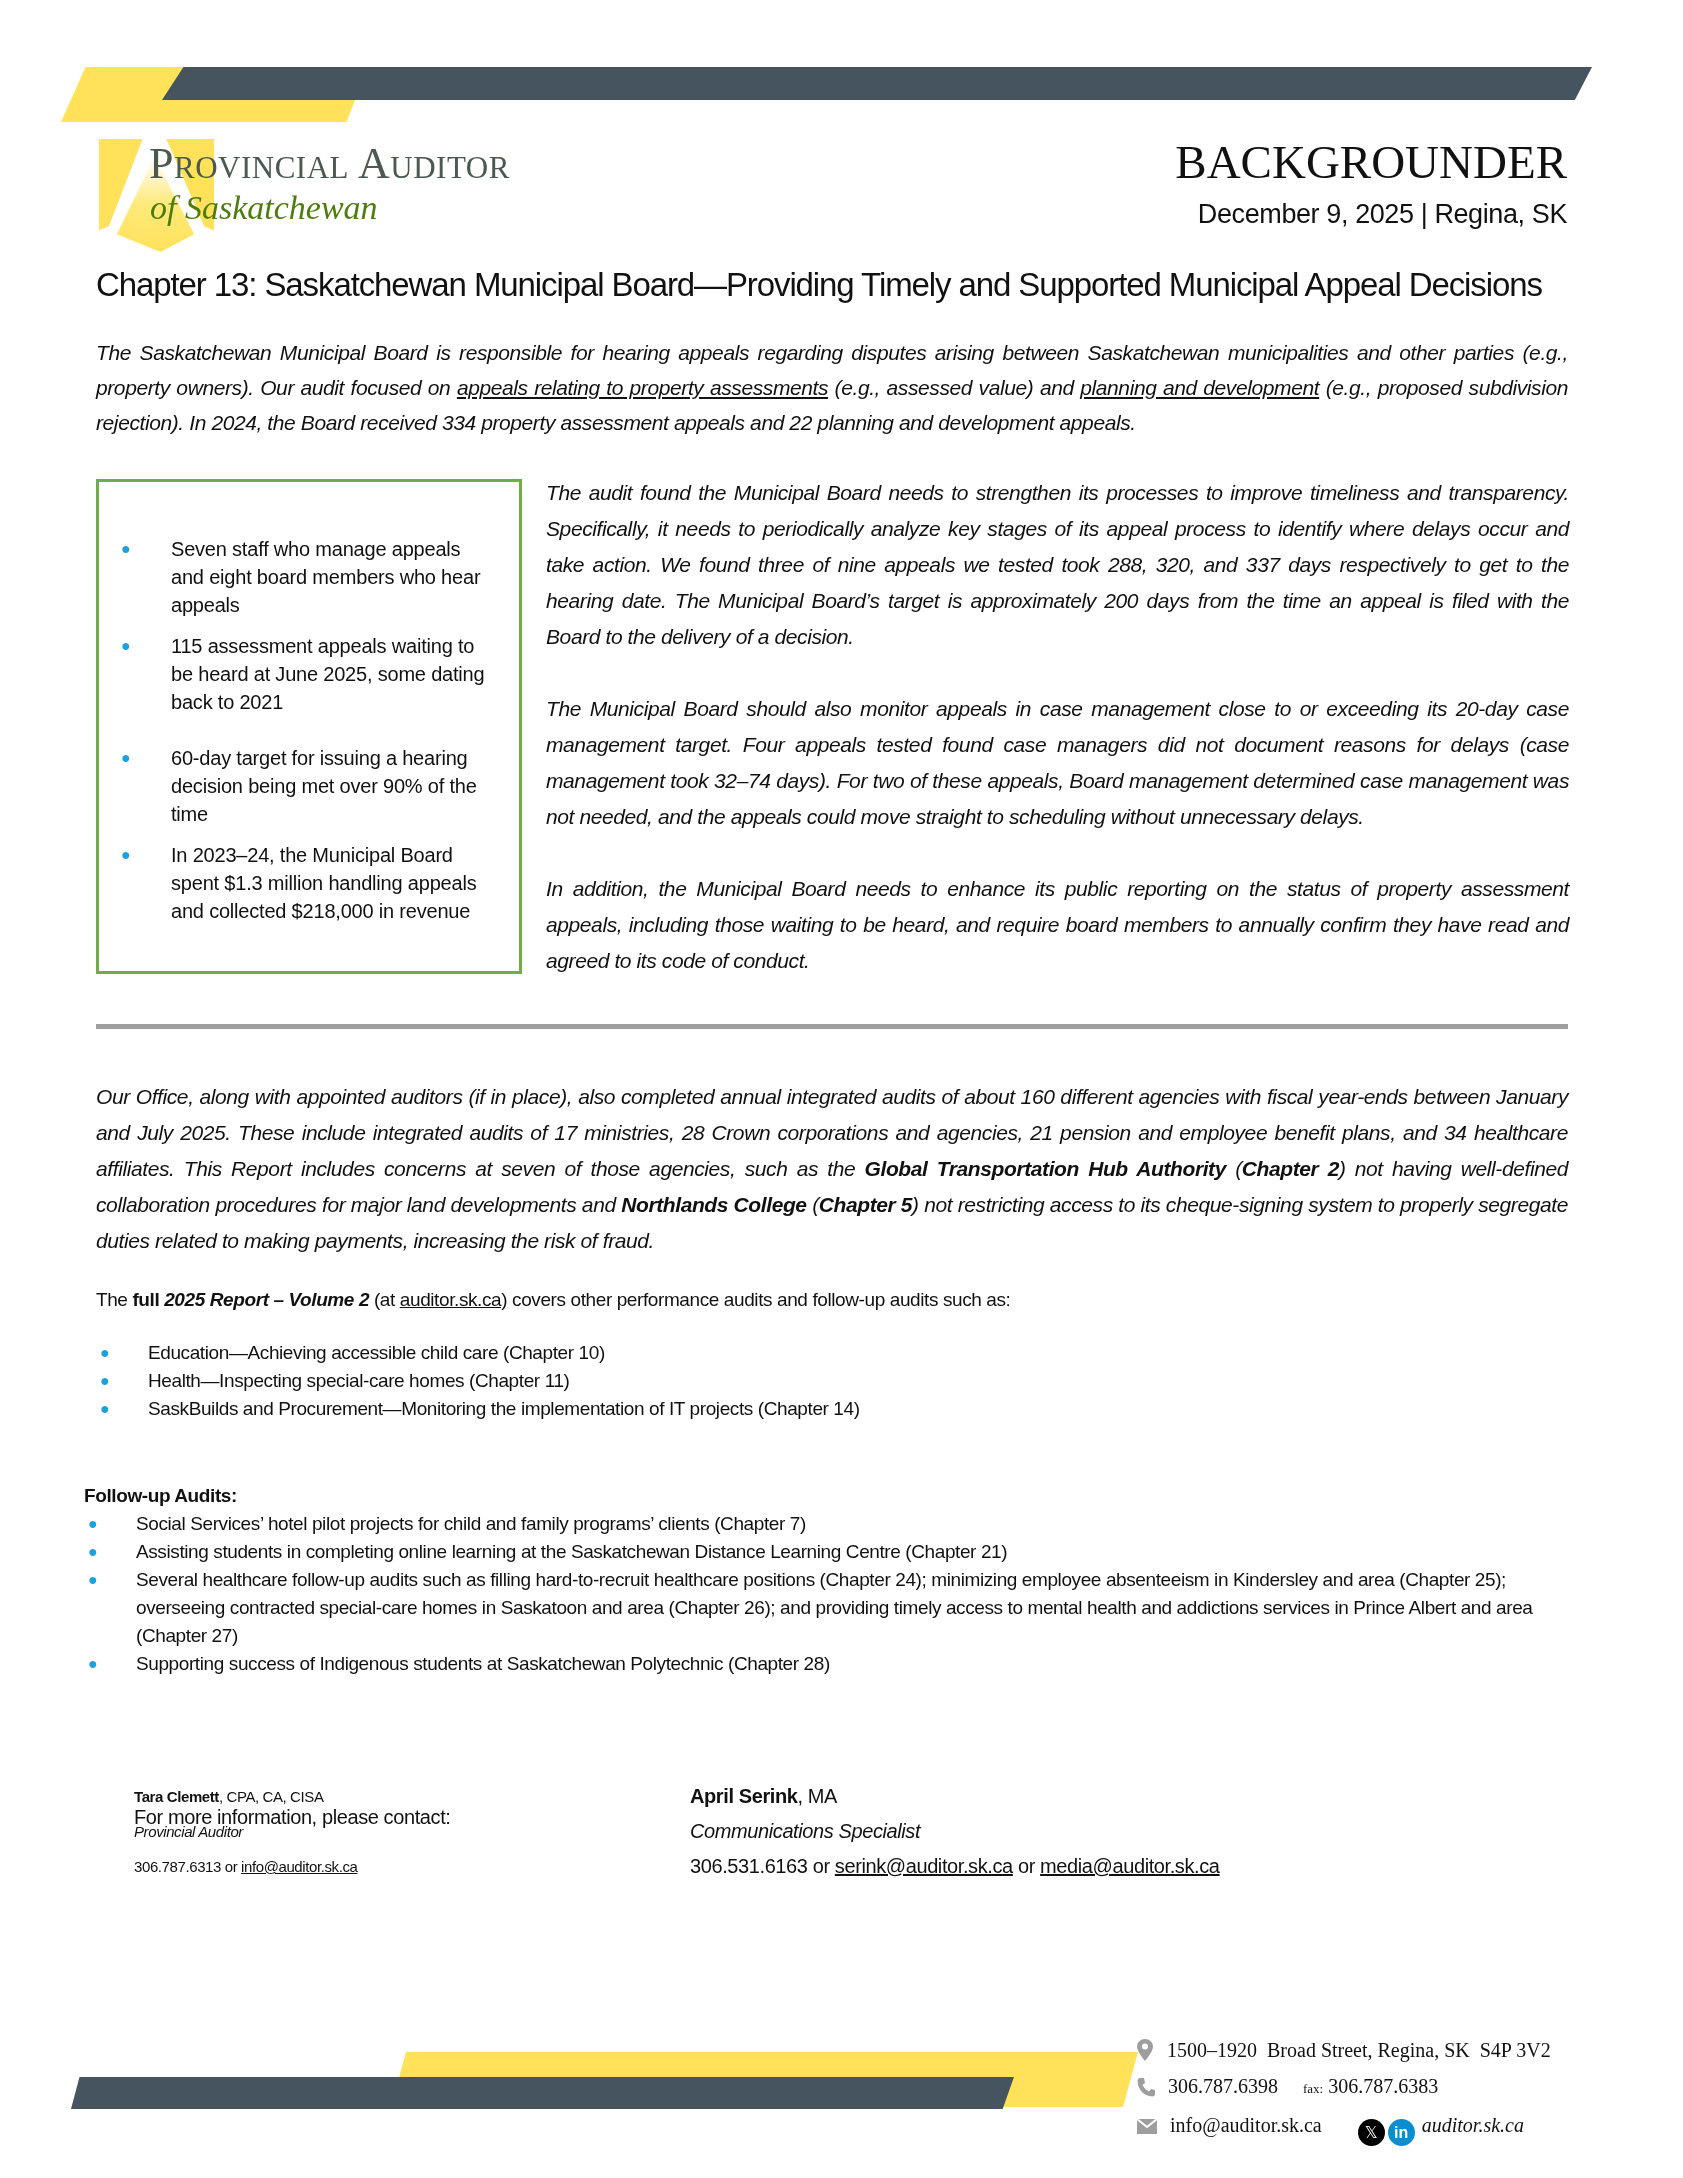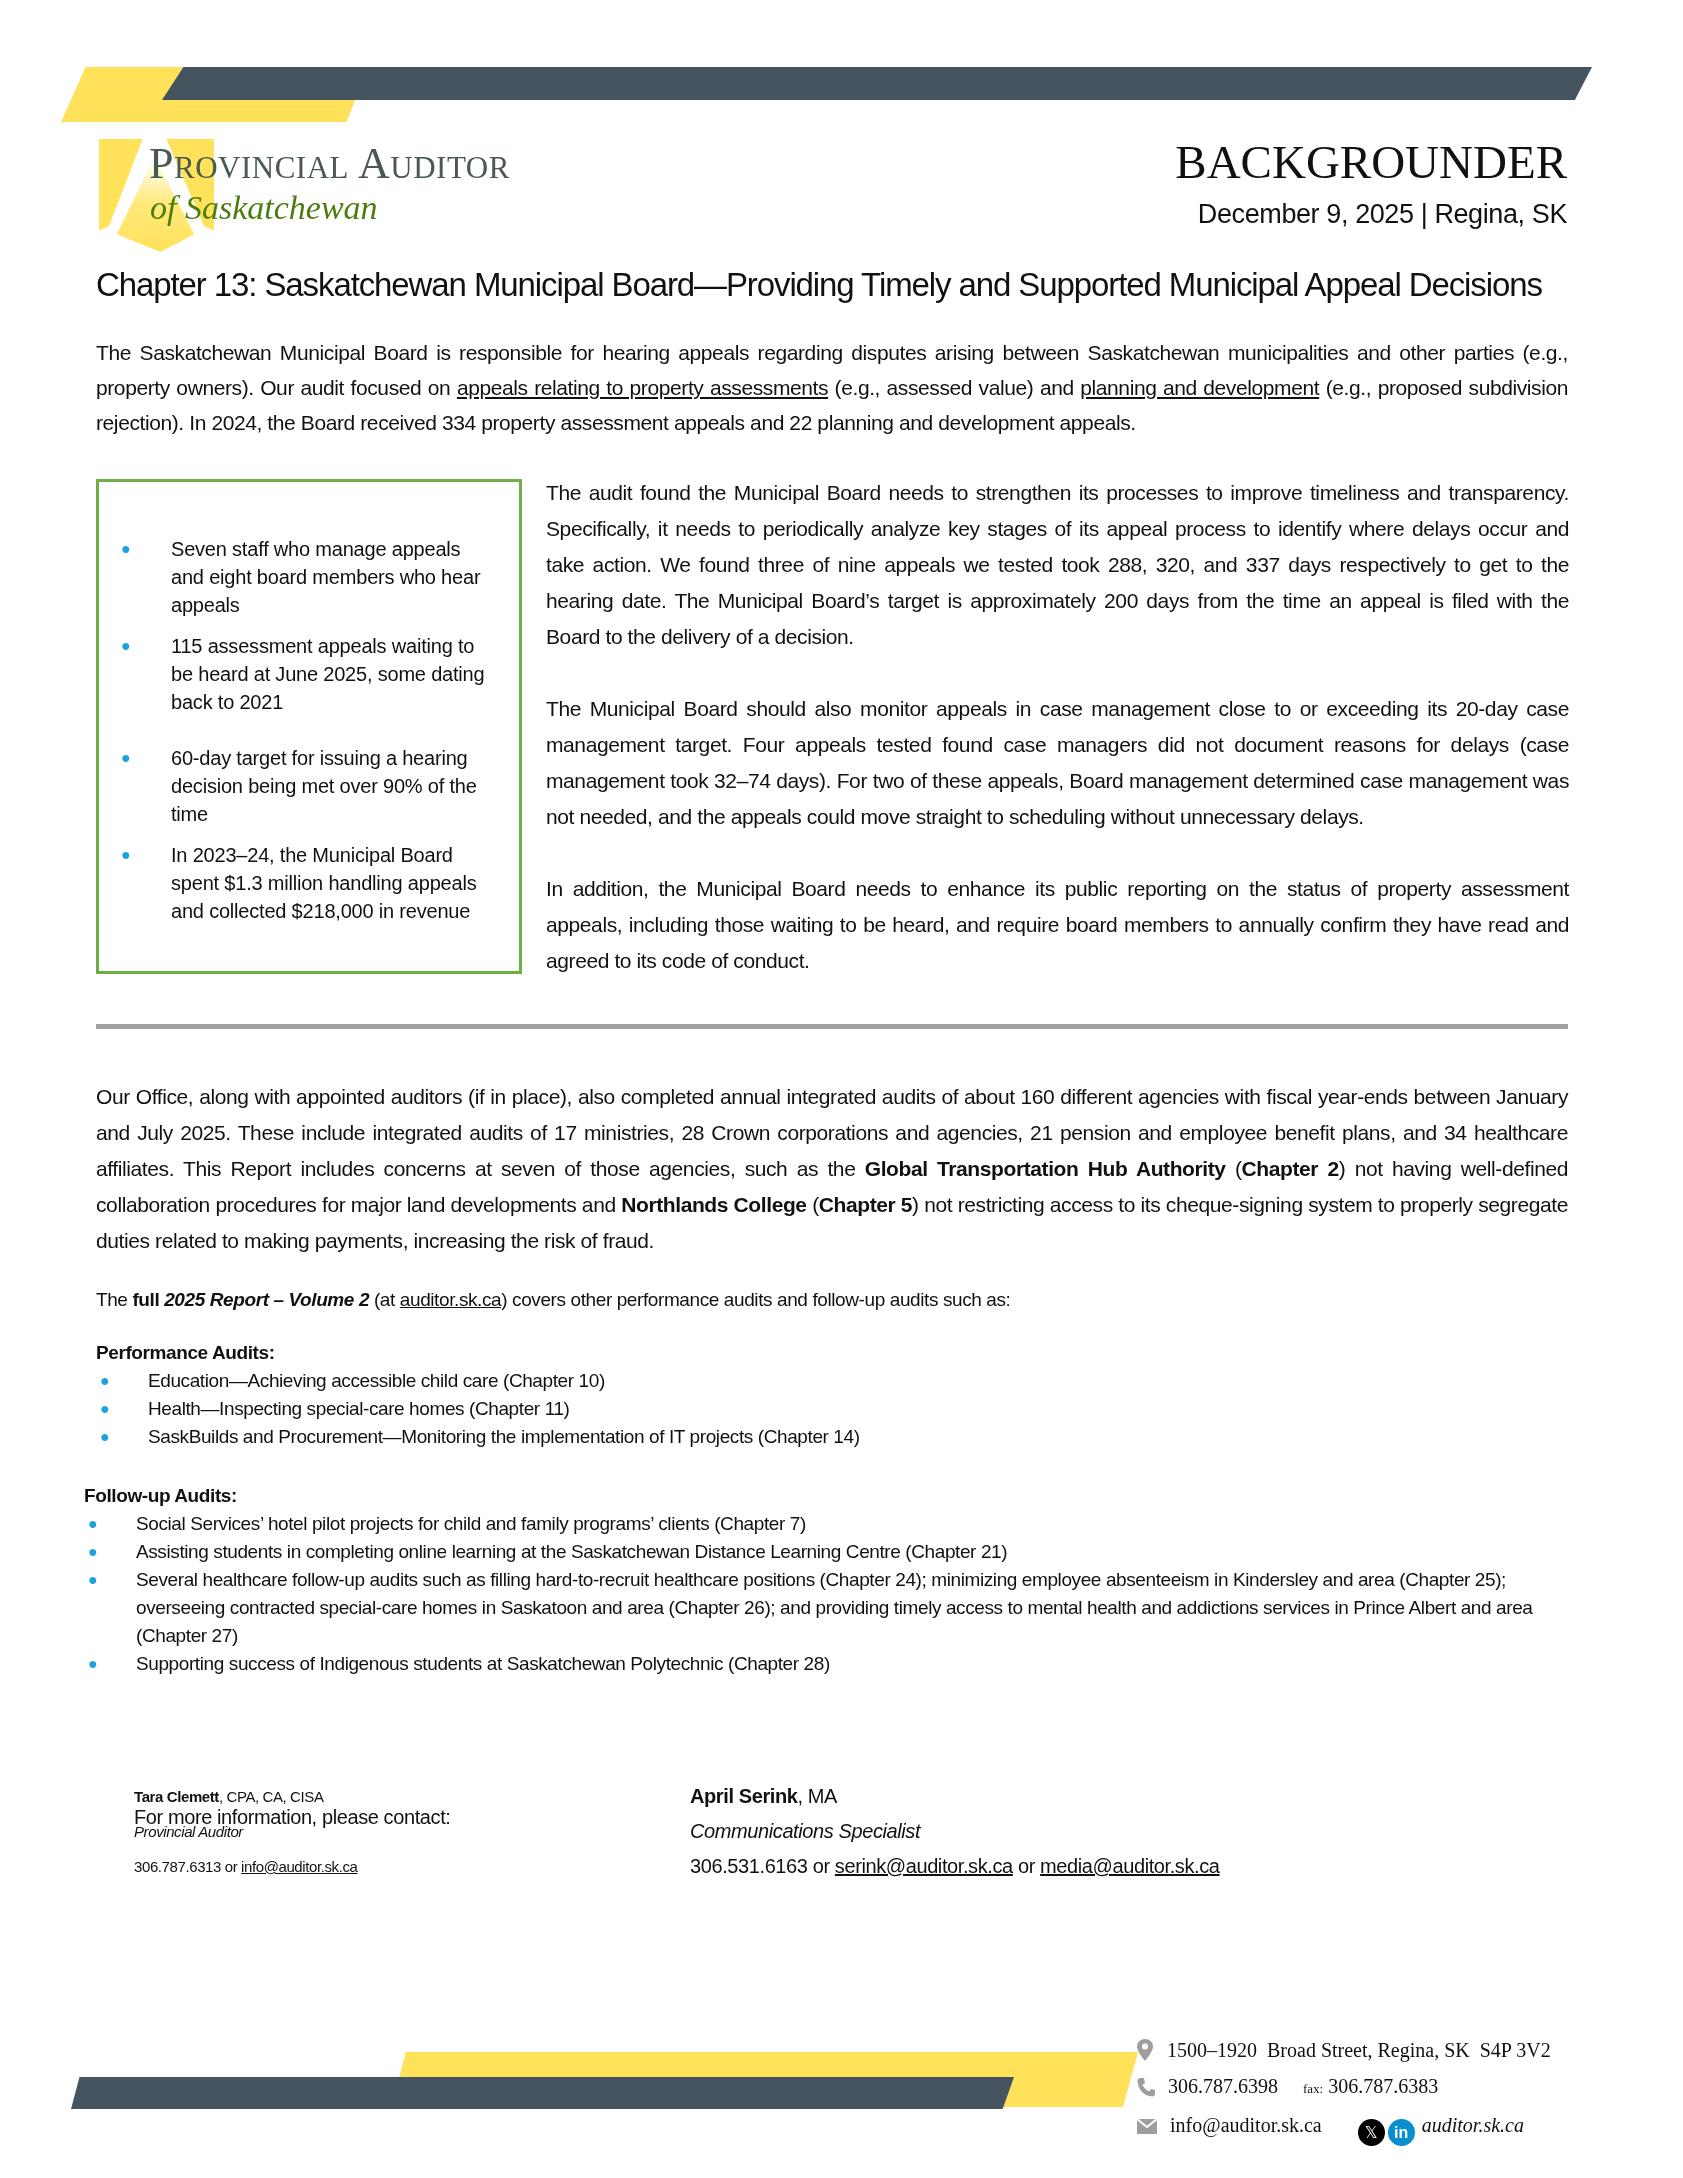--- a/index.html
+++ b/index.html
@@ -2,21 +2,21 @@
 <html><head>
 <meta charset="utf-8">
 <style>
   html, body { margin: 0; padding: 0; background: #ffffff; }
   body { width: 1683px; height: 2178px; position: relative; overflow: hidden;
          font-family: "Liberation Sans", sans-serif; color: #111; }
   .abs { position: absolute; }
   .sans { font-family: "Liberation Sans", sans-serif; }
   .serif { font-family: "Liberation Serif", serif; }
   .narrow { letter-spacing: -0.4px; }
-  .just { text-align: justify; text-align-last: left; }
+  .just { text-align: justify; text-align-last: left; font-style: italic; }
   .bold { font-weight: bold; }
   .ital { font-style: italic; }
   ul.blist { list-style: none; margin: 0; padding: 0; }
   ul.blist li { position: relative; }
   ul.blist li .dot { position: absolute; left: 0; top: 0; color: #1AA1E0; font-size: 16px; }
   a.link { color: #111; text-decoration: underline; }
 </style>
 </head>
 <body>
 
@@ -84,21 +84,20 @@
 
 <p class="abs sans narrow just" style="margin:0; left:96px; top:1079px; width:1472px; font-size:21px; line-height:36px;">
   <span>Our Office, along with appointed auditors (if in place), also completed annual integrated audits of about 160 different agencies with fiscal year-ends between January and July 2025. These include integrated audits of 17 ministries, 28 Crown corporations and agencies, 21 pension and employee benefit plans, and 34 healthcare affiliates. This Report includes concerns at seven of those agencies, such as the </span><b>Global Transportation Hub Authority</b><span> (</span><b>Chapter 2</b><span>) not having well-defined collaboration procedures for major land developments and </span><b>Northlands College</b><span> (</span><b>Chapter 5</b><span>) not restricting access to its cheque-signing system to properly segregate duties related to making payments, increasing the risk of fraud.</span>
 </p>
 
 <p class="abs sans narrow" style="margin:0; left:96px; top:1287px; font-size:19px; line-height:26px; white-space:nowrap;">
   <span>The </span><b>full </b><b class="ital">2025 Report – Volume 2</b><span> (at </span><a class="link">auditor.sk.ca)</a><span> covers other performance audits and follow-up audits such as:</span>
 </p>
 
 <div class="abs sans narrow" style="left:96px; top:1339px; width:1475px; font-size:19px; line-height:28px;">
-  <div class="bold">Performance Audits:</div>
   <ul class="blist">
     <li style="padding-left:52px;"><span class="dot" style="left:4px;">●</span><span>Education—Achieving accessible child care (Chapter 10)</span></li>
     <li style="padding-left:52px;"><span class="dot" style="left:4px;">●</span><span>Health—Inspecting special-care homes (Chapter 11)</span></li>
     <li style="padding-left:52px;"><span class="dot" style="left:4px;">●</span><span>SaskBuilds and Procurement—Monitoring the implementation of IT projects (Chapter 14)</span></li>
   </ul>
 </div>
 
 <div class="abs sans narrow" style="left:84px; top:1482px; width:1455px; font-size:19px; line-height:28px;">
   <div class="bold">Follow-up Audits:</div>
   <ul class="blist">

